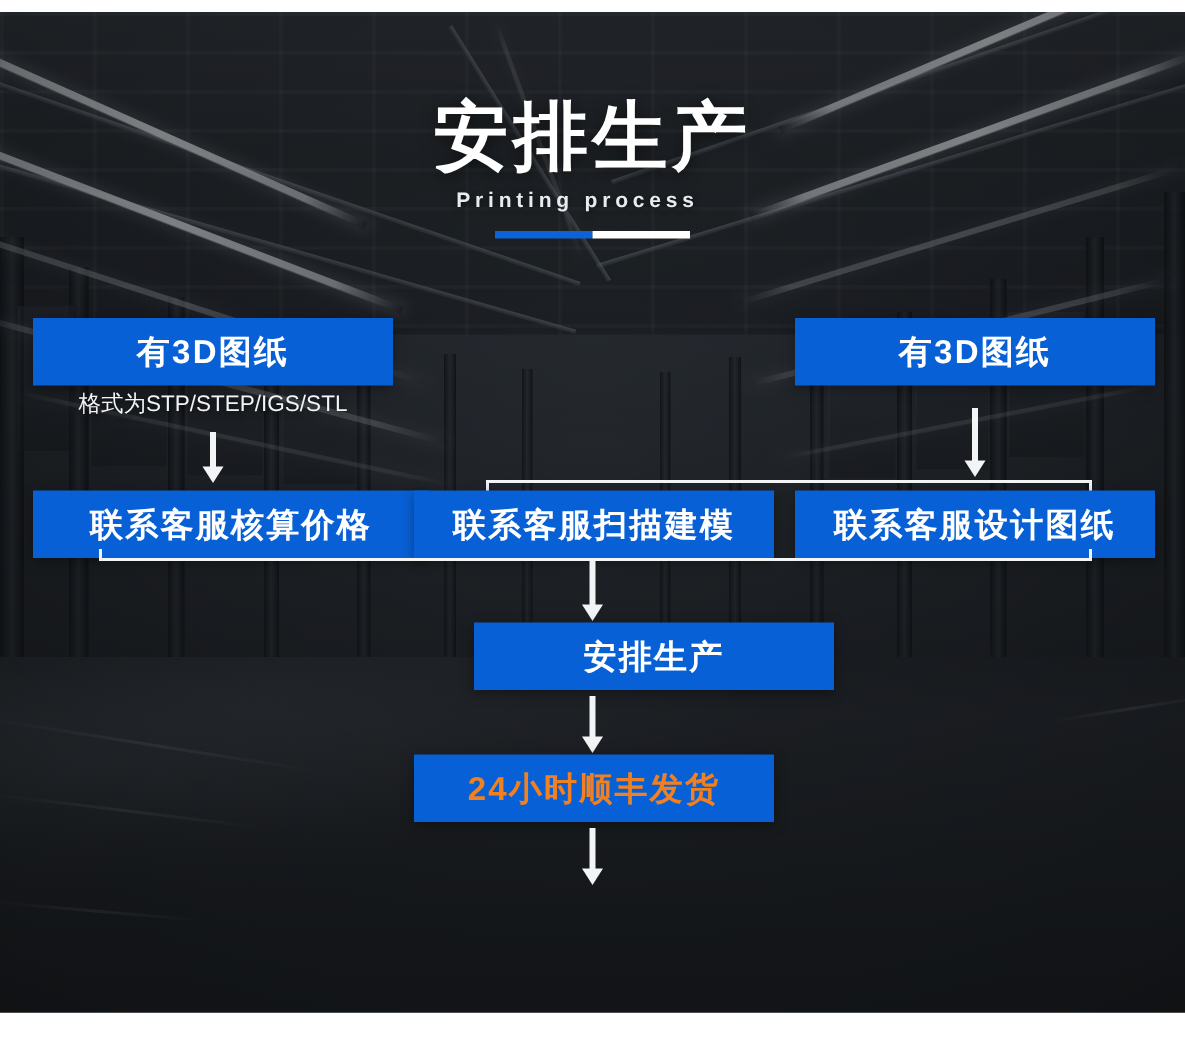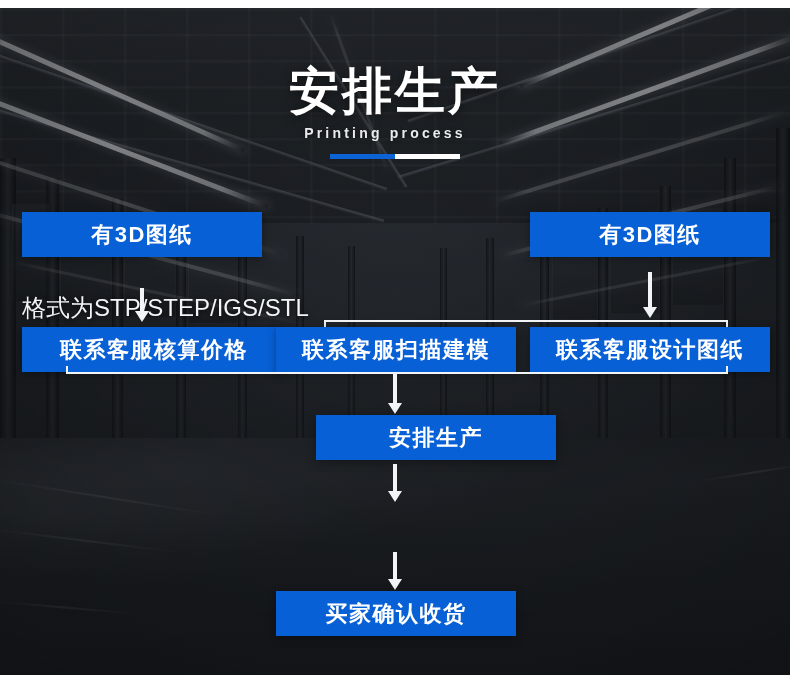--- a/index.html
+++ b/index.html
@@ -131,25 +131,24 @@
     position:absolute;
     background:#0860d6;
     color:#ffffff;
     display:flex;align-items:center;justify-content:center;
     font-size:22px;font-weight:700;letter-spacing:1.5px;
     box-shadow:0 2px 8px rgba(0,0,0,.35);
   }
   .node.accent{color:#f08020;}
   .note{
     position:absolute;
-    color:#f2f4f6;font-size:24px;font-weight:400;letter-spacing:0;
+    color:#f2f4f6;font-size:15px;font-weight:400;letter-spacing:0;
     text-align:center;
     text-shadow:0 1px 5px rgba(0,0,0,.7);
     white-space:nowrap;
-    margin-top:32px;
   }
 
   
   .arrow{position:absolute;width:14px;}
   .arrow .shaft{
     position:absolute;left:5px;top:0;width:4px;background:#f2f4f6;
   }
   .arrow .head{
     position:absolute;left:0;width:0;height:0;
     border-left:7px solid transparent;
@@ -269,21 +268,21 @@
     <div class="head" style="top:29px;"></div>
   </div>
 
   <div class="node" style="left:276px;top:415px;width:240px;height:45px;margin-left:40px;">安排生产</div>
 
   <div class="arrow" style="left:388px;top:464px;height:38px;">
     <div class="shaft" style="height:28px;"></div>
     <div class="head" style="top:27px;"></div>
   </div>
 
+  <div class="node accent" style="left:276px;top:503px;width:240px;height:45px;">24小时顺丰发货</div>
 
   <div class="arrow" style="left:388px;top:552px;height:38px;">
     <div class="shaft" style="height:28px;"></div>
     <div class="head" style="top:27px;"></div>
   </div>
 
-  <div class="node" style="left:276px;top:591px;width:240px;height:45px;">买家确认收货</div>
 
 </div>
 
 </body></html>

